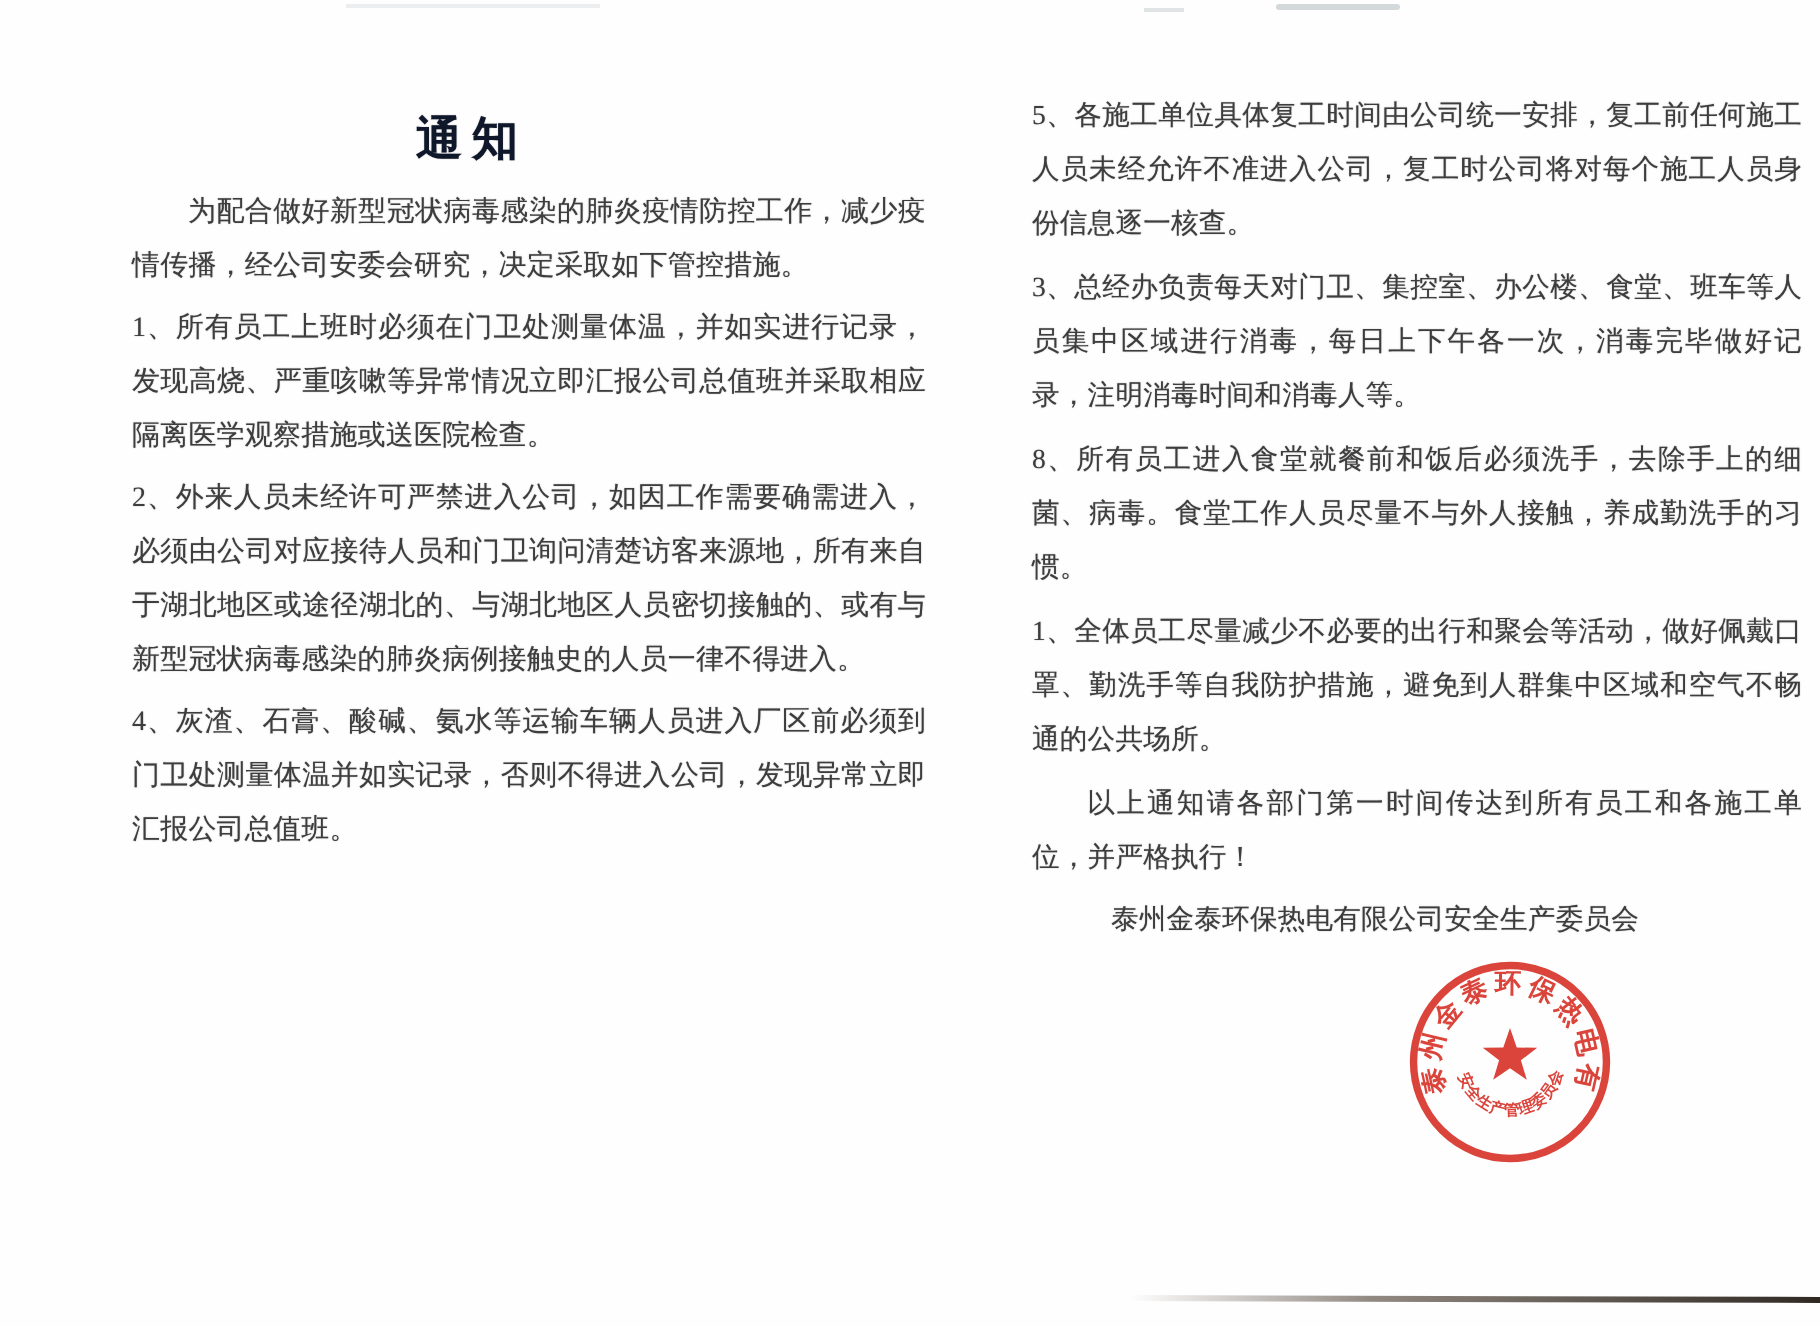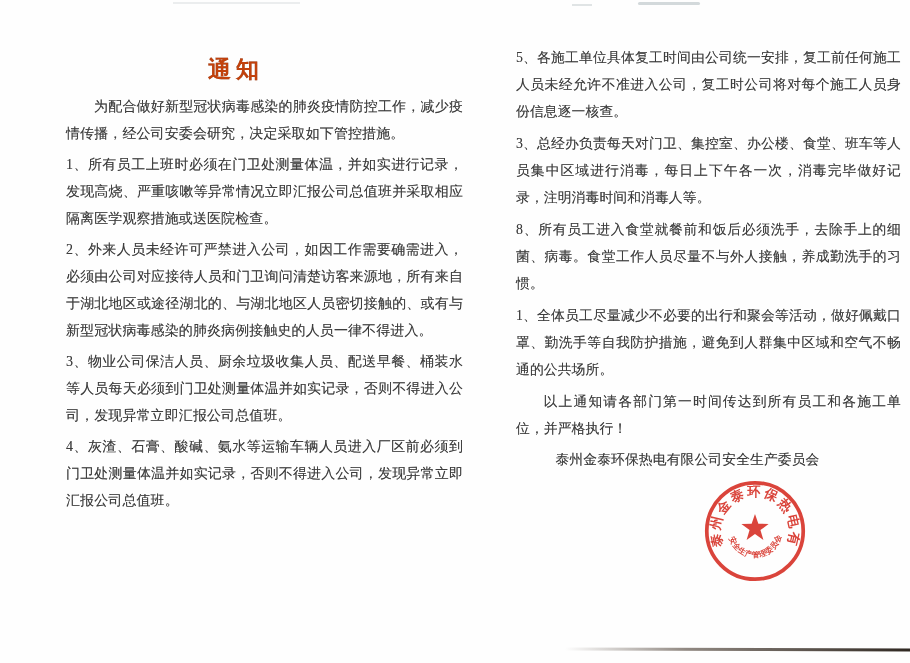--- a/index.html
+++ b/index.html
@@ -24,21 +24,21 @@
   .col-left{left:66px;top:55px;width:397px;font-size:14px;line-height:27px;letter-spacing:.1px;}
   .col-right{left:516px;top:44px;width:385px;font-size:13.8px;line-height:27px;letter-spacing:.1px;}
   .doc-title{
     margin:0 0 8px 0;
     width:340px;
     text-align:center;
     font-size:23px;
     line-height:30px;
     font-weight:bold;
     letter-spacing:5px;
-    color:#c2410c;
+    color:#0f172a;
   }
   .col p{margin:0;}
   .col-left p + p{margin-top:4px;}
   .col-right p + p{margin-top:5px;}
   .indent{text-indent:2em;}
   .signature{
     text-align:center;
     padding-right:42px;
     margin-top:4px !important;
   }
@@ -73,21 +73,20 @@
 </head>
 <body>
 
 <div class="page">
 
   <div class="col col-left">
     <h1 class="doc-title">通知</h1>
     <p class="indent">为配合做好新型冠状病毒感染的肺炎疫情防控工作，减少疫情传播，经公司安委会研究，决定采取如下管控措施。</p>
     <p>1、所有员工上班时必须在门卫处测量体温，并如实进行记录，发现高烧、严重咳嗽等异常情况立即汇报公司总值班并采取相应隔离医学观察措施或送医院检查。</p>
     <p>2、外来人员未经许可严禁进入公司，如因工作需要确需进入，必须由公司对应接待人员和门卫询问清楚访客来源地，所有来自于湖北地区或途径湖北的、与湖北地区人员密切接触的、或有与新型冠状病毒感染的肺炎病例接触史的人员一律不得进入。</p>
-    <p>3、物业公司保洁人员、厨余垃圾收集人员、配送早餐、桶装水等人员每天必须到门卫处测量体温并如实记录，否则不得进入公司，发现异常立即汇报公司总值班。</p>
     <p>4、灰渣、石膏、酸碱、氨水等运输车辆人员进入厂区前必须到门卫处测量体温并如实记录，否则不得进入公司，发现异常立即汇报公司总值班。</p>
   </div>
 
   <div class="col col-right">
     <p>5、各施工单位具体复工时间由公司统一安排，复工前任何施工人员未经允许不准进入公司，复工时公司将对每个施工人员身份信息逐一核查。</p>
     <p>3、总经办负责每天对门卫、集控室、办公楼、食堂、班车等人员集中区域进行消毒，每日上下午各一次，消毒完毕做好记录，注明消毒时间和消毒人等。</p>
     <p>8、所有员工进入食堂就餐前和饭后必须洗手，去除手上的细菌、病毒。食堂工作人员尽量不与外人接触，养成勤洗手的习惯。</p>
     <p>1、全体员工尽量减少不必要的出行和聚会等活动，做好佩戴口罩、勤洗手等自我防护措施，避免到人群集中区域和空气不畅通的公共场所。</p>
     <p class="indent">以上通知请各部门第一时间传达到所有员工和各施工单位，并严格执行！</p>
     <p class="signature">泰州金泰环保热电有限公司安全生产委员会</p>

